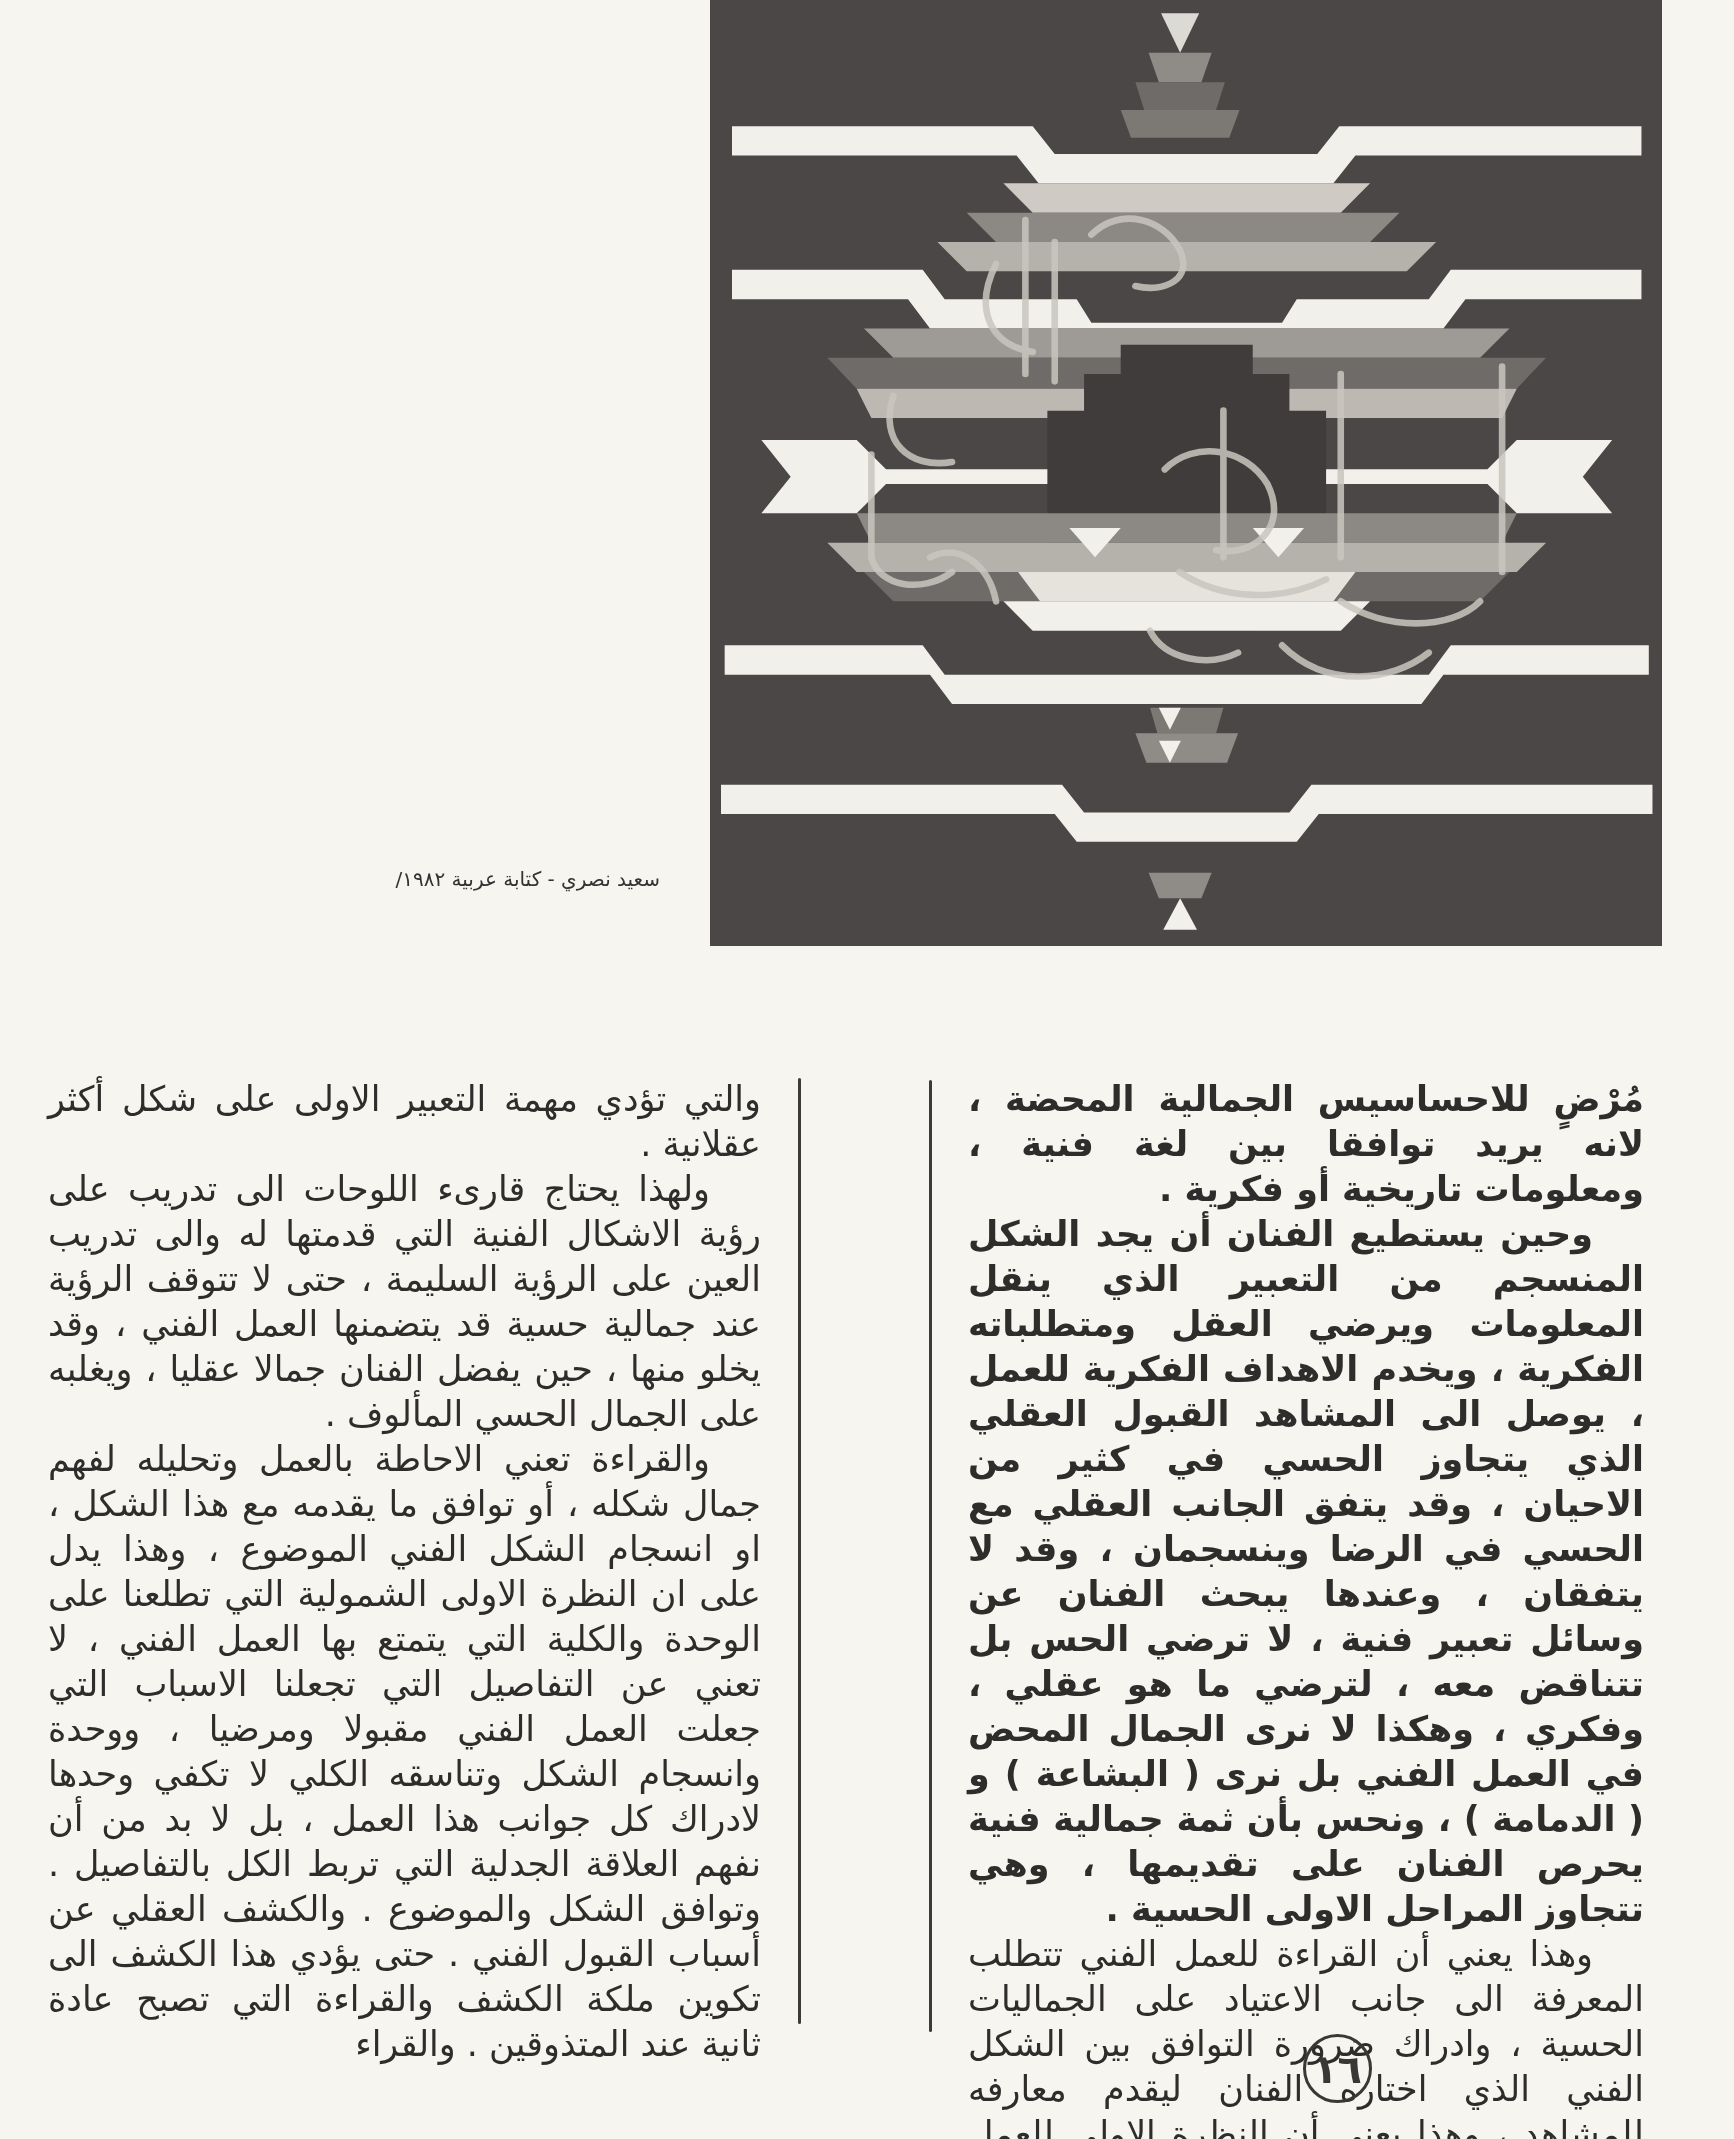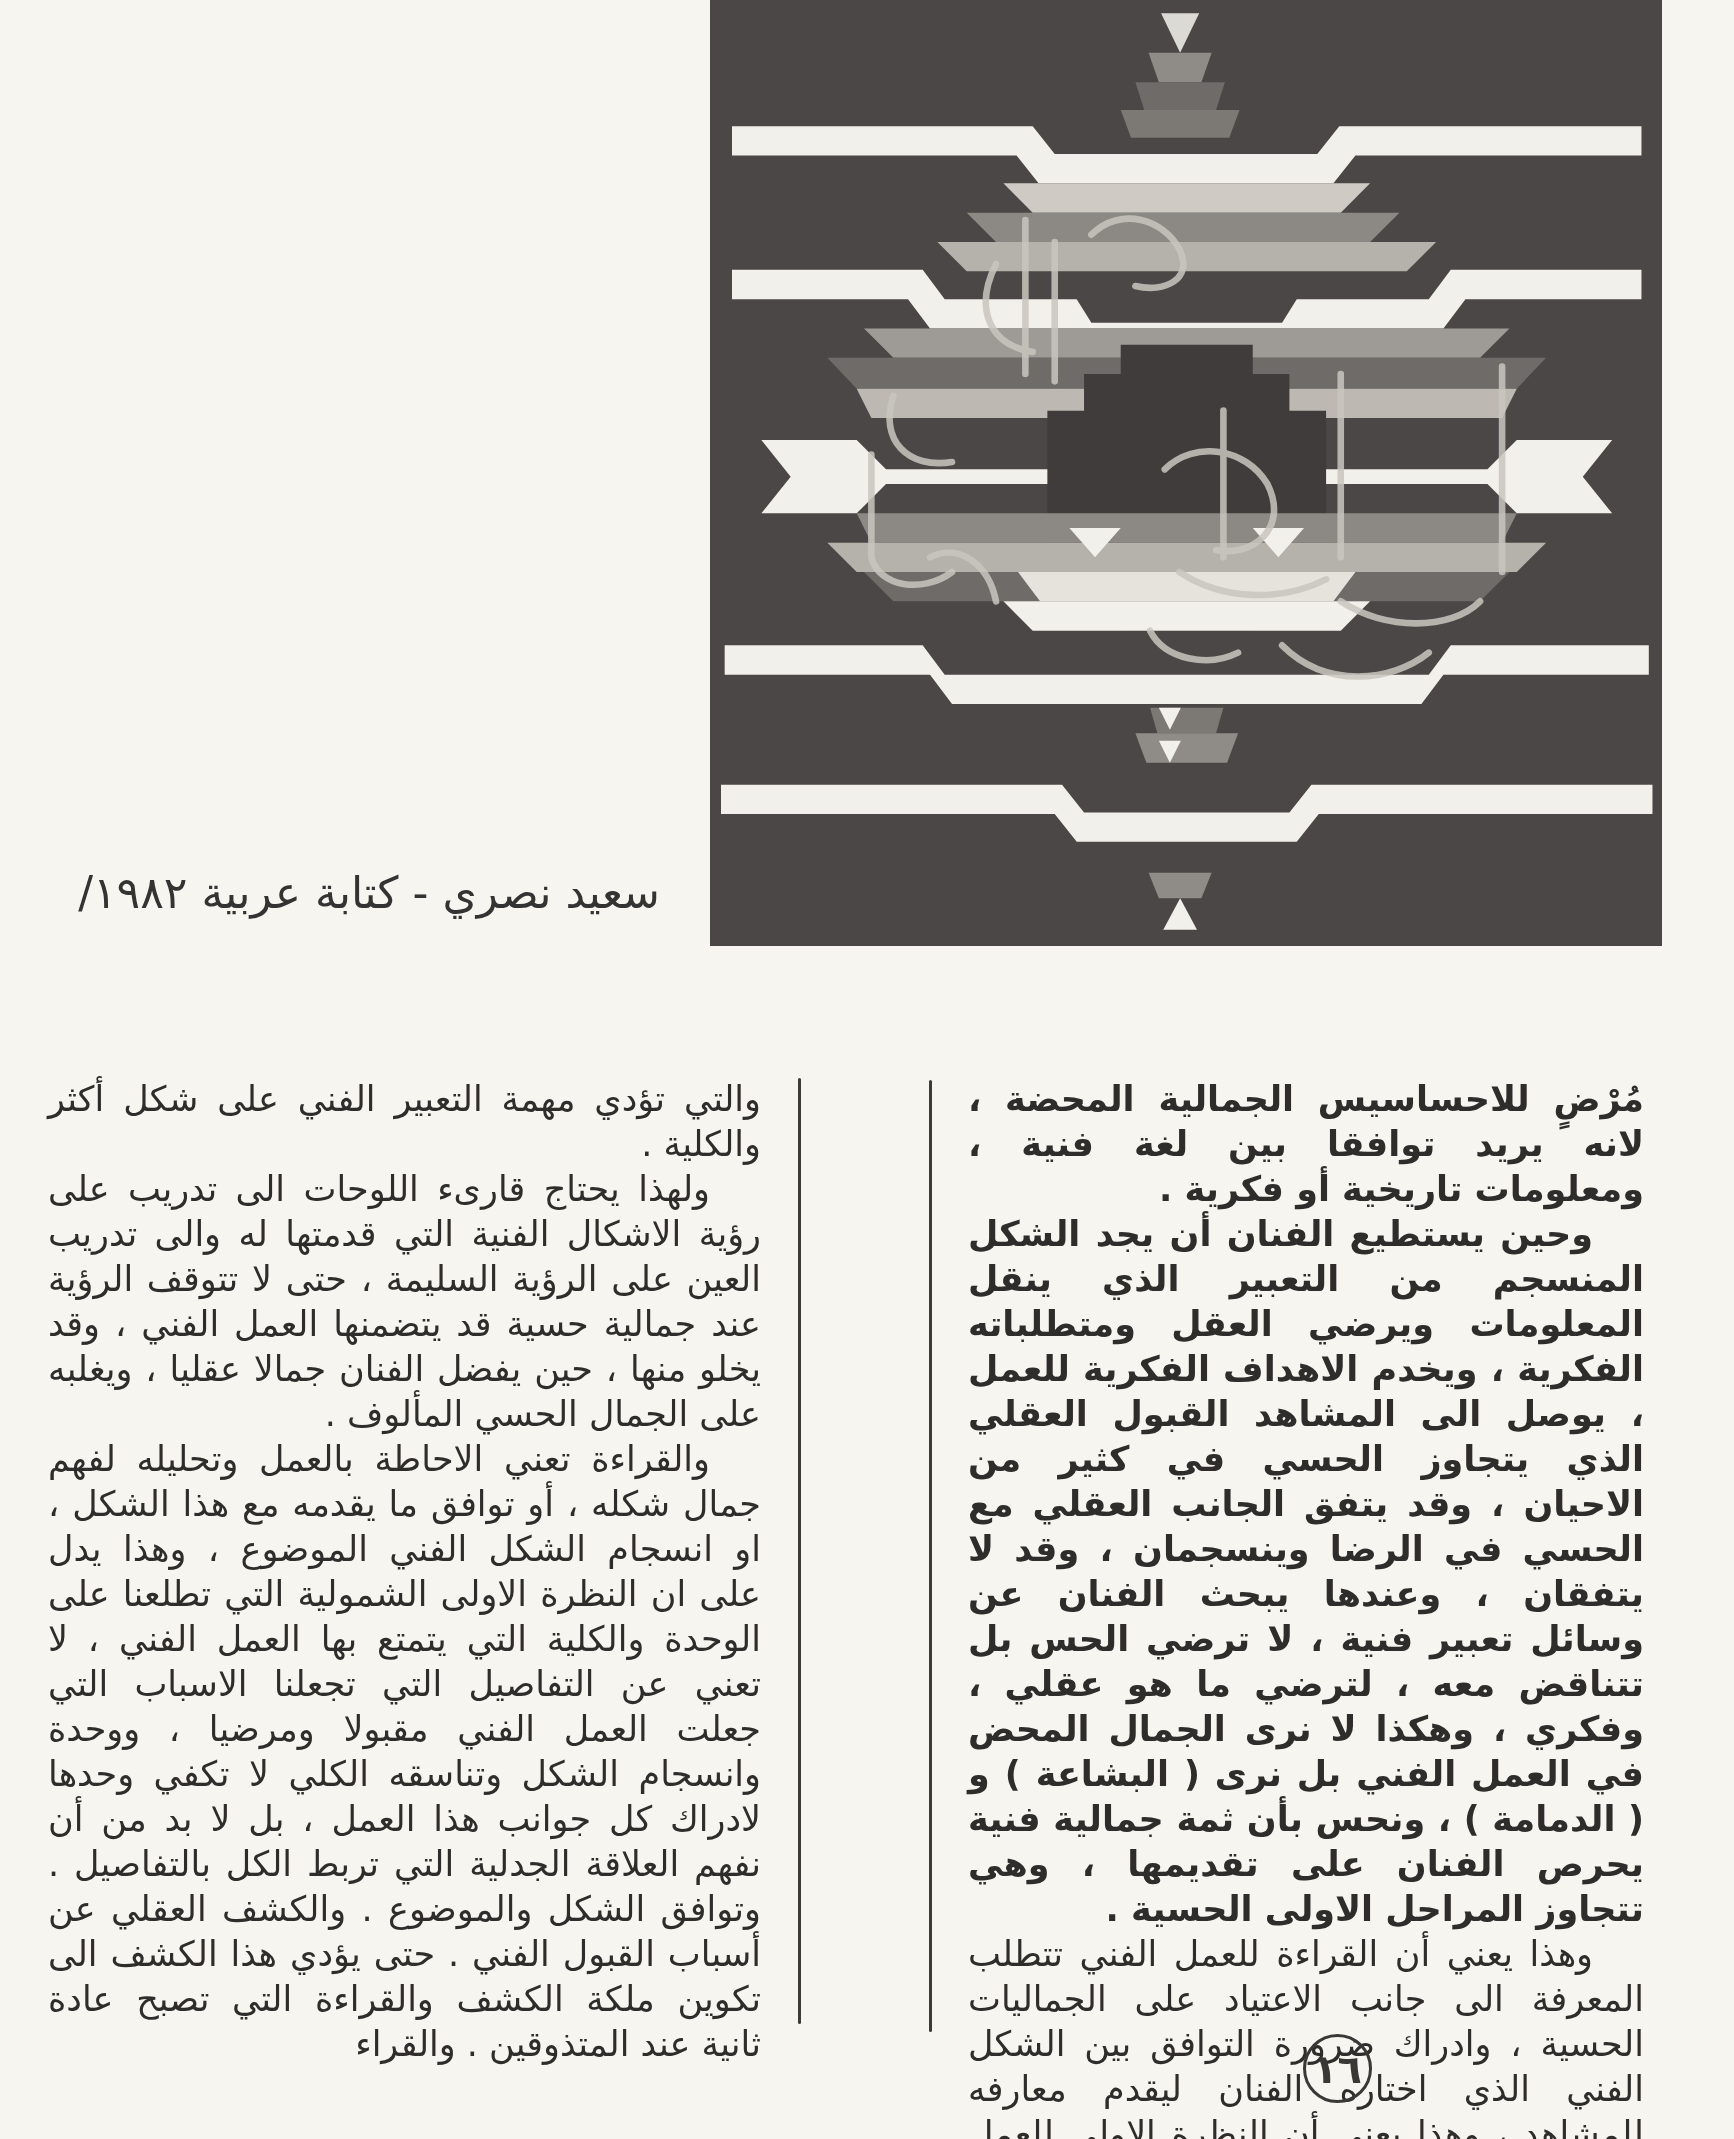--- a/index.html
+++ b/index.html
@@ -22,21 +22,21 @@
     }
     .painting svg { display: block; width: 100%; height: 100%; }
     .caption {
       position: absolute;
       left: 44px;
       top: 867px;
       width: 616px;
       text-align: right;
       direction: rtl;
       font-family: "DejaVu Sans", sans-serif;
-      font-size: 44px;
+      font-size: 20px;
       font-weight: normal;
       color: #333;
       letter-spacing: 1.5px;
     }
     .column {
       position: absolute;
       direction: rtl;
       text-align: justify;
       text-align-last: right;
       font-size: 35px;
@@ -159,21 +159,21 @@
 <div class="rule rule-1"></div>
 <div class="rule rule-2"></div>
 
 <div class="column col-right">
   <p>مُرْضٍ للاحساسيس الجمالية المحضة ، لانه يريد توافقا بين لغة فنية ، ومعلومات تاريخية أو فكرية .</p>
   <p class="indent">وحين يستطيع الفنان أن يجد الشكل المنسجم من التعبير الذي ينقل المعلومات ويرضي العقل ومتطلباته الفكرية ، ويخدم الاهداف الفكرية للعمل ، يوصل الى المشاهد القبول العقلي الذي يتجاوز الحسي في كثير من الاحيان ، وقد يتفق الجانب العقلي مع الحسي في الرضا وينسجمان ، وقد لا يتفقان ، وعندها يبحث الفنان عن وسائل تعبير فنية ، لا ترضي الحس بل تتناقض معه ، لترضي ما هو عقلي ، وفكري ، وهكذا لا نرى الجمال المحض في العمل الفني بل نرى ( البشاعة ) و ( الدمامة ) ، ونحس بأن ثمة جمالية فنية يحرص الفنان على تقديمها ، وهي تتجاوز المراحل الاولى الحسية .</p>
   <p class="indent light">وهذا يعني أن القراءة للعمل الفني تتطلب المعرفة الى جانب الاعتياد على الجماليات الحسية ، وادراك ضرورة التوافق بين الشكل الفني الذي اختاره الفنان ليقدم معارفه للمشاهد ، وهذا يعني أن النظرة الاولى للعمل الفني لا تكفي للاحساس به ، بل لا بد من معاودة النظر ، ليتجاوز المشاهد النظرة الاولى الى المعلومات الاعمق التي تنقلها تكوينات أكثر تعقيدا .</p>
 </div>
 
 <div class="column col-left">
-  <p>والتي تؤدي مهمة التعبير الفني على شكل أكثر والكلية .</p>
+  <p>والتي تؤدي مهمة التعبير الاولى على شكل أكثر عقلانية .</p>
   <p class="indent">ولهذا يحتاج قارىء اللوحات الى تدريب على رؤية الاشكال الفنية التي قدمتها له والى تدريب العين على الرؤية السليمة ، حتى لا تتوقف الرؤية عند جمالية حسية قد يتضمنها العمل الفني ، وقد يخلو منها ، حين يفضل الفنان جمالا عقليا ، ويغلبه على الجمال الحسي المألوف .</p>
   <p class="indent">والقراءة تعني الاحاطة بالعمل وتحليله لفهم جمال شكله ، أو توافق ما يقدمه مع هذا الشكل ، او انسجام الشكل الفني الموضوع ، وهذا يدل على ان النظرة الاولى الشمولية التي تطلعنا على الوحدة والكلية التي يتمتع بها العمل الفني ، لا تعني عن التفاصيل التي تجعلنا الاسباب التي جعلت العمل الفني مقبولا ومرضيا ، ووحدة وانسجام الشكل وتناسقه الكلي لا تكفي وحدها لادراك كل جوانب هذا العمل ، بل لا بد من أن نفهم العلاقة الجدلية التي تربط الكل بالتفاصيل . وتوافق الشكل والموضوع . والكشف العقلي عن أسباب القبول الفني . حتى يؤدي هذا الكشف الى تكوين ملكة الكشف والقراءة التي تصبح عادة ثانية عند المتذوقين . والقراء</p>
 </div>
 
 <div class="page-number">
   <span>١٦</span>
 </div>
 
 
 </body></html>

